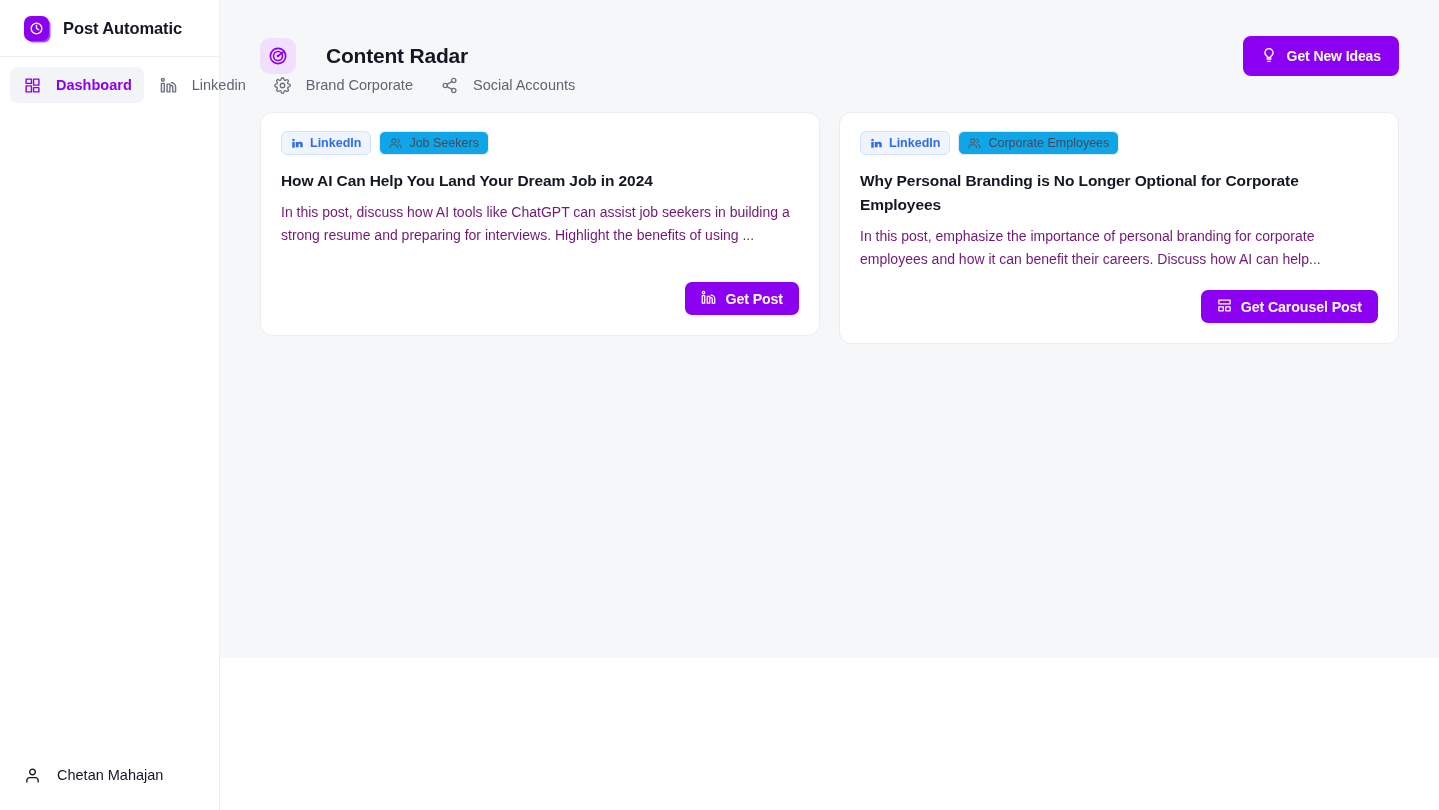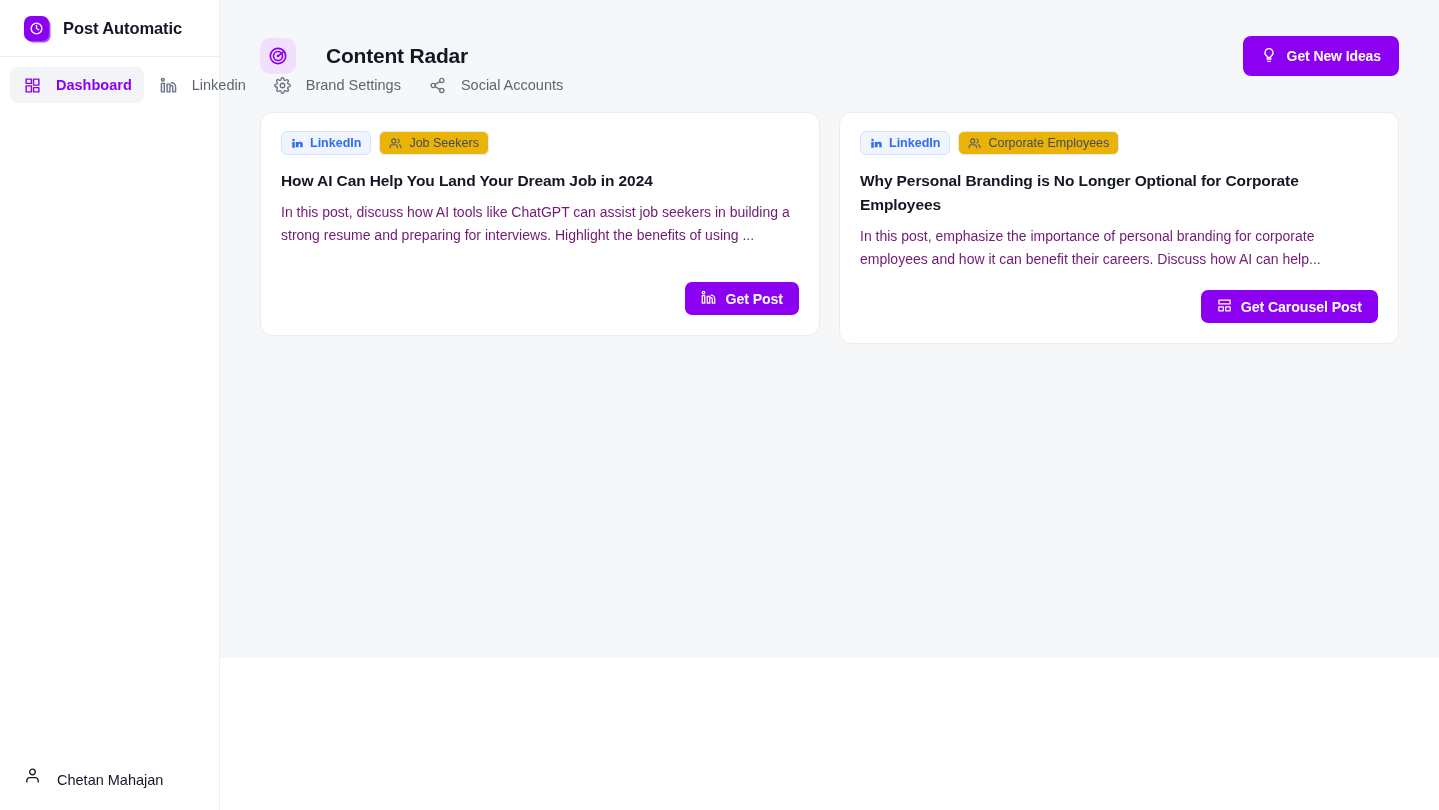--- a/index.html
+++ b/index.html
@@ -84,21 +84,21 @@
     display: flex; align-items: center; justify-content: center;
     flex: 0 0 17px;
   }
   .nav-item .nico svg { display: block; }
   .nav-label { line-height: 1; white-space: nowrap; }
 
   .sidebar-footer {
     margin-top: auto;
     padding: 0 20px 22px 24px;
     display: flex;
-    align-items: flex-end;
+    align-items: flex-start;
     gap: 16px;
     cursor: pointer;
   }
   .user-name {
     font-size: 14.5px;
     color: #141824;
     white-space: nowrap;
   }
 
   
@@ -192,21 +192,21 @@
     white-space: nowrap;
     cursor: default;
   }
   .badge-linkedin {
     background: #eff4fe;
     border: 1px solid #d4e2fb;
     color: #2f6dea;
     font-weight: bold;
   }
   .badge-audience {
-    background: #eab308;
+    background: #0ea5e9;
     border: 1px solid #e7e9ed;
     color: #444b58;
   }
   .badge .bico { display: flex; align-items: center; }
 
   .card-title {
     font-size: 15.5px;
     font-weight: bold;
     color: #141824;
     line-height: 1.55;
@@ -279,21 +279,21 @@
         <span class="nav-label">Linkedin</span>
       </div>
 
       <div class="nav-item">
         <span class="nico">
           <svg width="17" height="17" viewBox="0 0 24 24" fill="none" stroke="#6b7280" stroke-width="1.9" stroke-linecap="round" stroke-linejoin="round">
             <circle cx="12" cy="12" r="3.2"></circle>
             <path d="M19.4 15a1.65 1.65 0 0 0 .33 1.82l.06.06a2 2 0 1 1-2.83 2.83l-.06-.06a1.65 1.65 0 0 0-1.82-.33 1.65 1.65 0 0 0-1 1.51V21a2 2 0 1 1-4 0v-.09A1.65 1.65 0 0 0 9 19.4a1.65 1.65 0 0 0-1.82.33l-.06.06a2 2 0 1 1-2.83-2.83l.06-.06a1.65 1.65 0 0 0 .33-1.82 1.65 1.65 0 0 0-1.51-1H3a2 2 0 1 1 0-4h.09A1.65 1.65 0 0 0 4.6 9a1.65 1.65 0 0 0-.33-1.82l-.06-.06a2 2 0 1 1 2.83-2.83l.06.06A1.65 1.65 0 0 0 9 4.6a1.65 1.65 0 0 0 1-1.51V3a2 2 0 1 1 4 0v.09a1.65 1.65 0 0 0 1 1.51 1.65 1.65 0 0 0 1.82-.33l.06-.06a2 2 0 1 1 2.83 2.83l-.06.06a1.65 1.65 0 0 0-.33 1.82V9a1.65 1.65 0 0 0 1.51 1H21a2 2 0 1 1 0 4h-.09a1.65 1.65 0 0 0-1.51 1z"></path>
           </svg>
         </span>
-        <span class="nav-label">Brand Settings</span>
+        <span class="nav-label">Brand Corporate</span>
       </div>
 
       <div class="nav-item">
         <span class="nico">
           <svg width="17" height="17" viewBox="0 0 24 24" fill="none" stroke="#6b7280" stroke-width="1.9" stroke-linecap="round" stroke-linejoin="round">
             <circle cx="18" cy="5" r="3"></circle>
             <circle cx="6" cy="12" r="3"></circle>
             <circle cx="18" cy="19" r="3"></circle>
             <line x1="8.6" y1="10.5" x2="15.4" y2="6.5"></line>
             <line x1="8.6" y1="13.5" x2="15.4" y2="17.5"></line>

